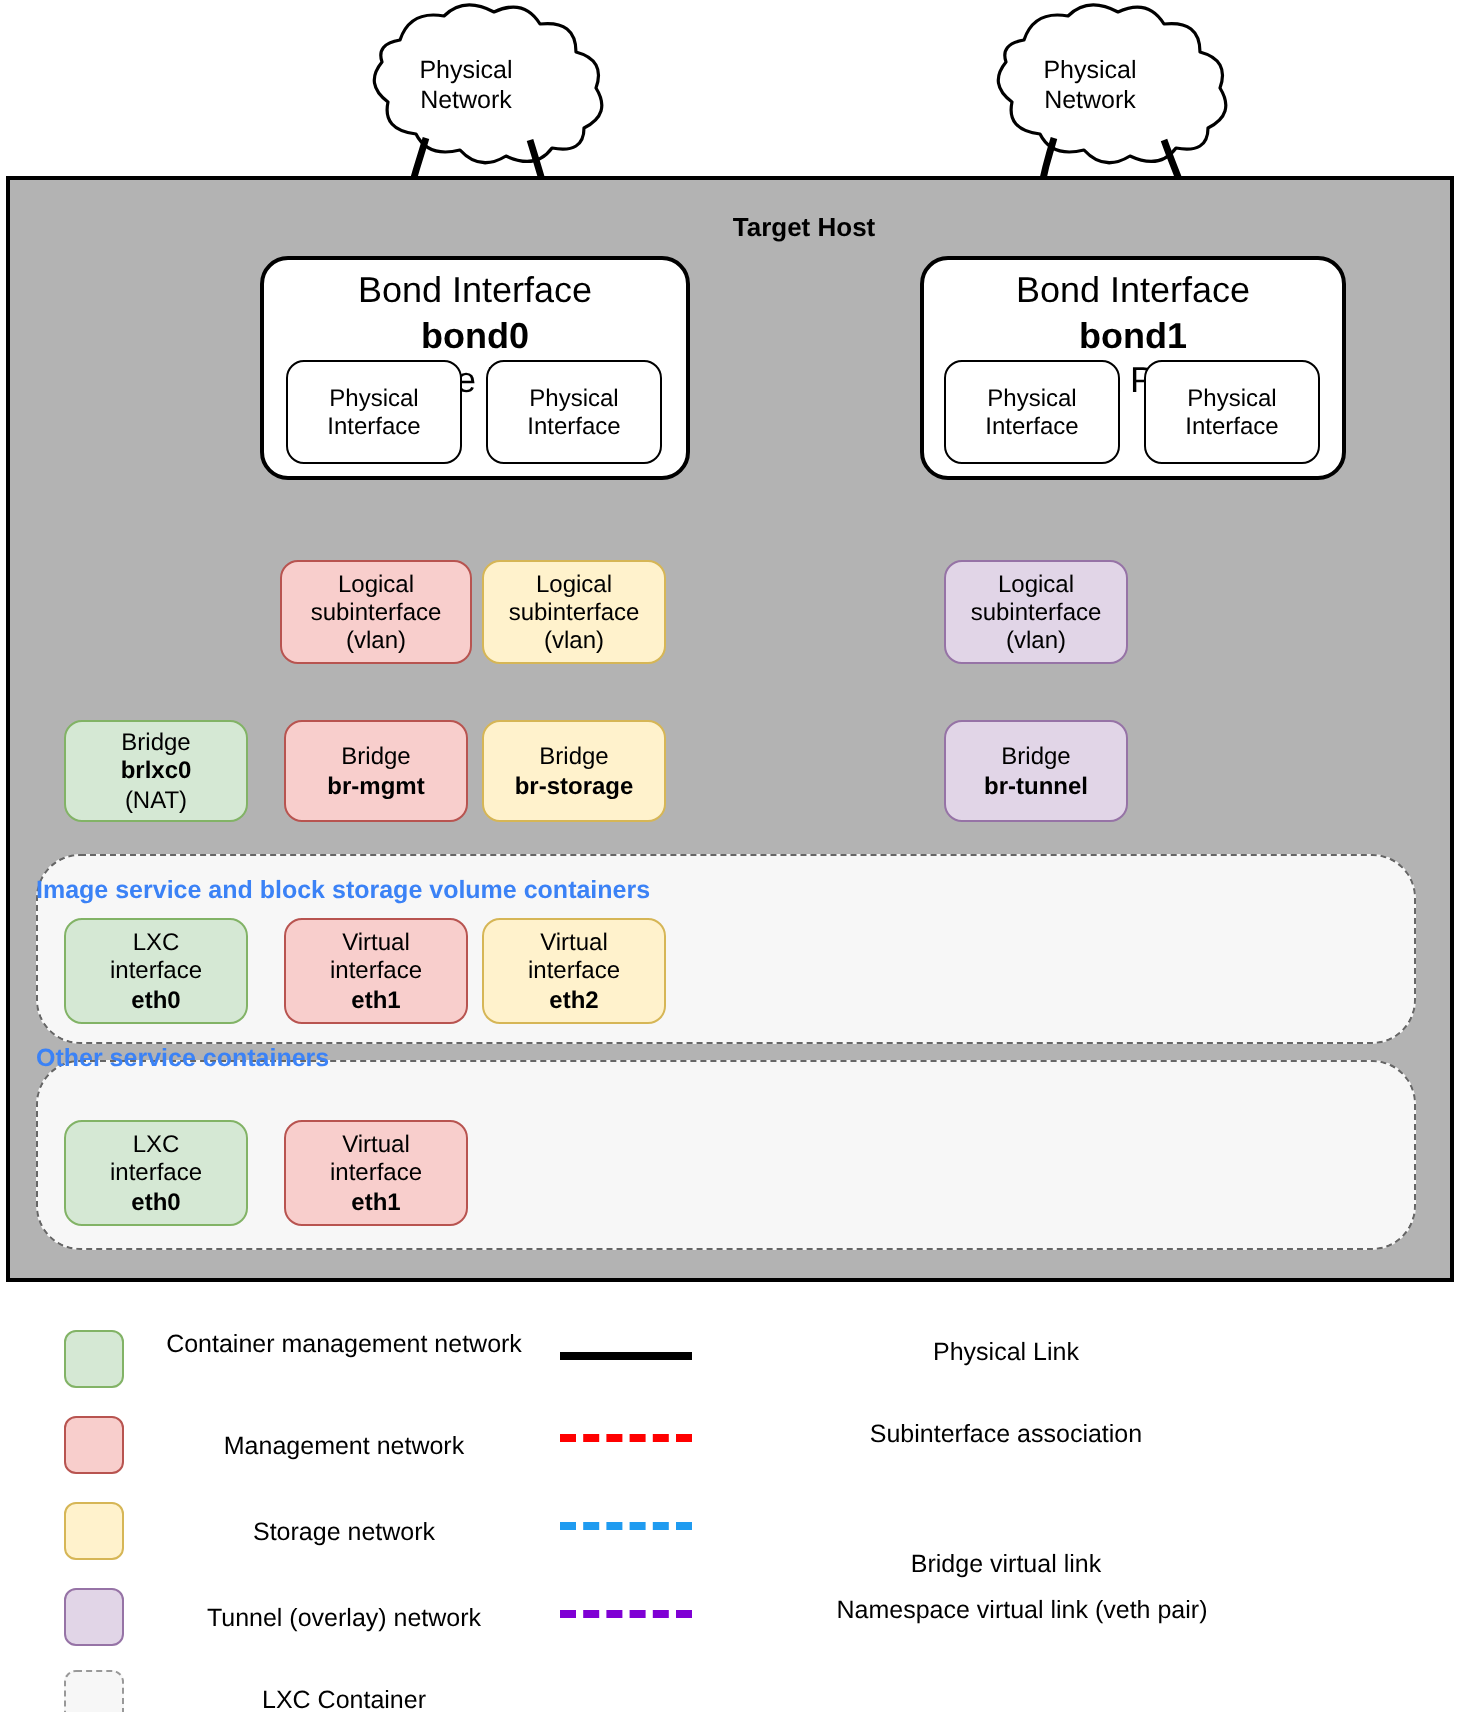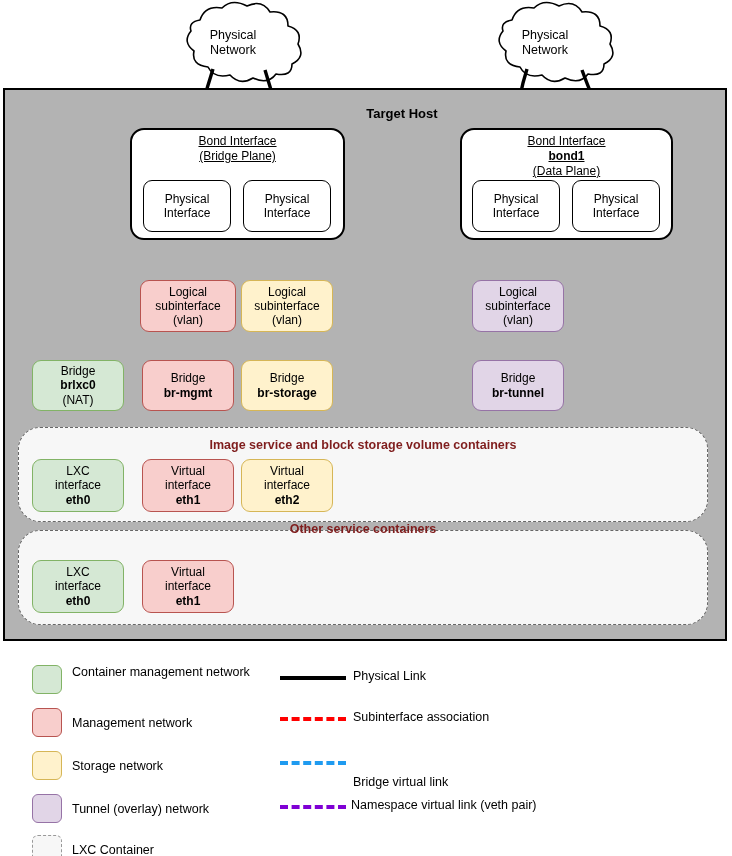--- a/index.html
+++ b/index.html
@@ -11,46 +11,46 @@
   .node{position:absolute;box-sizing:border-box;display:flex;flex-direction:column;
         align-items:center;justify-content:center;line-height:1.18;}
 
   .hostbox{background:#b3b3b3;border:2px solid #000;}
   .host-title{position:absolute;width:100%;text-align:center;font-weight:bold;
               font-size:13px;color:#000;}
 
   .cloud-label{position:absolute;text-align:center;font-size:12.5px;color:#000;line-height:1.2;}
 
   .bondbox{background:#ffffff;border:2.5px solid #000;border-radius:14px;}
-  .bond-label{position:absolute;left:0;width:100%;text-align:center;font-size:12px;
-              color:#000;line-height:1.25;top:6px;text-decoration:underline;}
+  .bond-label{position:absolute;left:0;width:100%;text-align:center;font-size:18px;
+              color:#000;line-height:1.25;top:6px;}
   .bond-label b{font-weight:bold;}
 
   .physif{position:absolute;background:#ffffff;border:1.6px solid #000;border-radius:9px;
           box-sizing:border-box;display:flex;flex-direction:column;align-items:center;
           justify-content:center;font-size:12px;line-height:1.2;}
 
   .nbox{border-radius:9px;border-width:1.6px;border-style:solid;font-size:12px;}
   .nbox b{font-weight:bold;}
   .green {background:#d5e8d4;border-color:#82b366;}
   .pink  {background:#f8cecc;border-color:#b85450;}
   .yellow{background:#fff2cc;border-color:#d6b656;}
   .purple{background:#e1d5e7;border-color:#9673a6;}
 
   .lxcbox{position:absolute;background:#f7f7f7;border:1.6px dashed #666;border-radius:22px;
           box-sizing:border-box;}
-  .lxc-title{position:absolute;width:100%;text-align:center;font-weight:bold;font-size:12.5px;
-             color:#7f1d1d;}
+  .lxc-title{position:absolute;width:100%;font-weight:bold;font-size:12.5px;
+             color:#3b82f6;}
 
   
   .legend{position:absolute;left:0;top:648px;width:732px;height:208px;background:#fff;}
   .lg-sw{position:absolute;width:30px;height:29px;border-radius:6px;border-width:1.6px;
          border-style:solid;box-sizing:border-box;}
   .lg-sw.dashedbox{background:#f7f7f7;border:1.5px dashed #999;}
-  .lg-txt{position:absolute;font-size:12.5px;color:#000;line-height:1.35;}
+  .lg-txt{position:absolute;font-size:12.5px;color:#000;line-height:1.35;text-align:center;}
   .lg-line{position:absolute;height:0;border-top-width:4px;width:66px;}
 </style>
 </head>
 <body>
 
 <div id="canvas">
 
   <svg id="edges" viewBox="0 0 732 856">
 
     <g>
@@ -97,20 +97,21 @@
     <div>Physical</div>
     <div>Network</div>
   </div>
 
   <div class="node hostbox" style="left:3px;top:88px;width:724px;height:553px;"></div>
   <div class="host-title" style="left:0;top:106px;margin-left:36px;">Target Host</div>
 
   <div class="node bondbox" style="left:130px;top:128px;width:215px;height:112px;"></div>
   <div class="bond-label" style="left:130px;top:134px;width:215px;">
     <div>Bond Interface</div>
+    <div><b>bond0</b></div>
     <div>(Bridge Plane)</div>
   </div>
   <div class="physif" style="left:143px;top:180px;width:88px;height:52px;">
     <span>Physical</span>
     <span>Interface</span>
   </div>
   <div class="physif" style="left:243px;top:180px;width:88px;height:52px;">
     <span>Physical</span>
     <span>Interface</span>
   </div>

